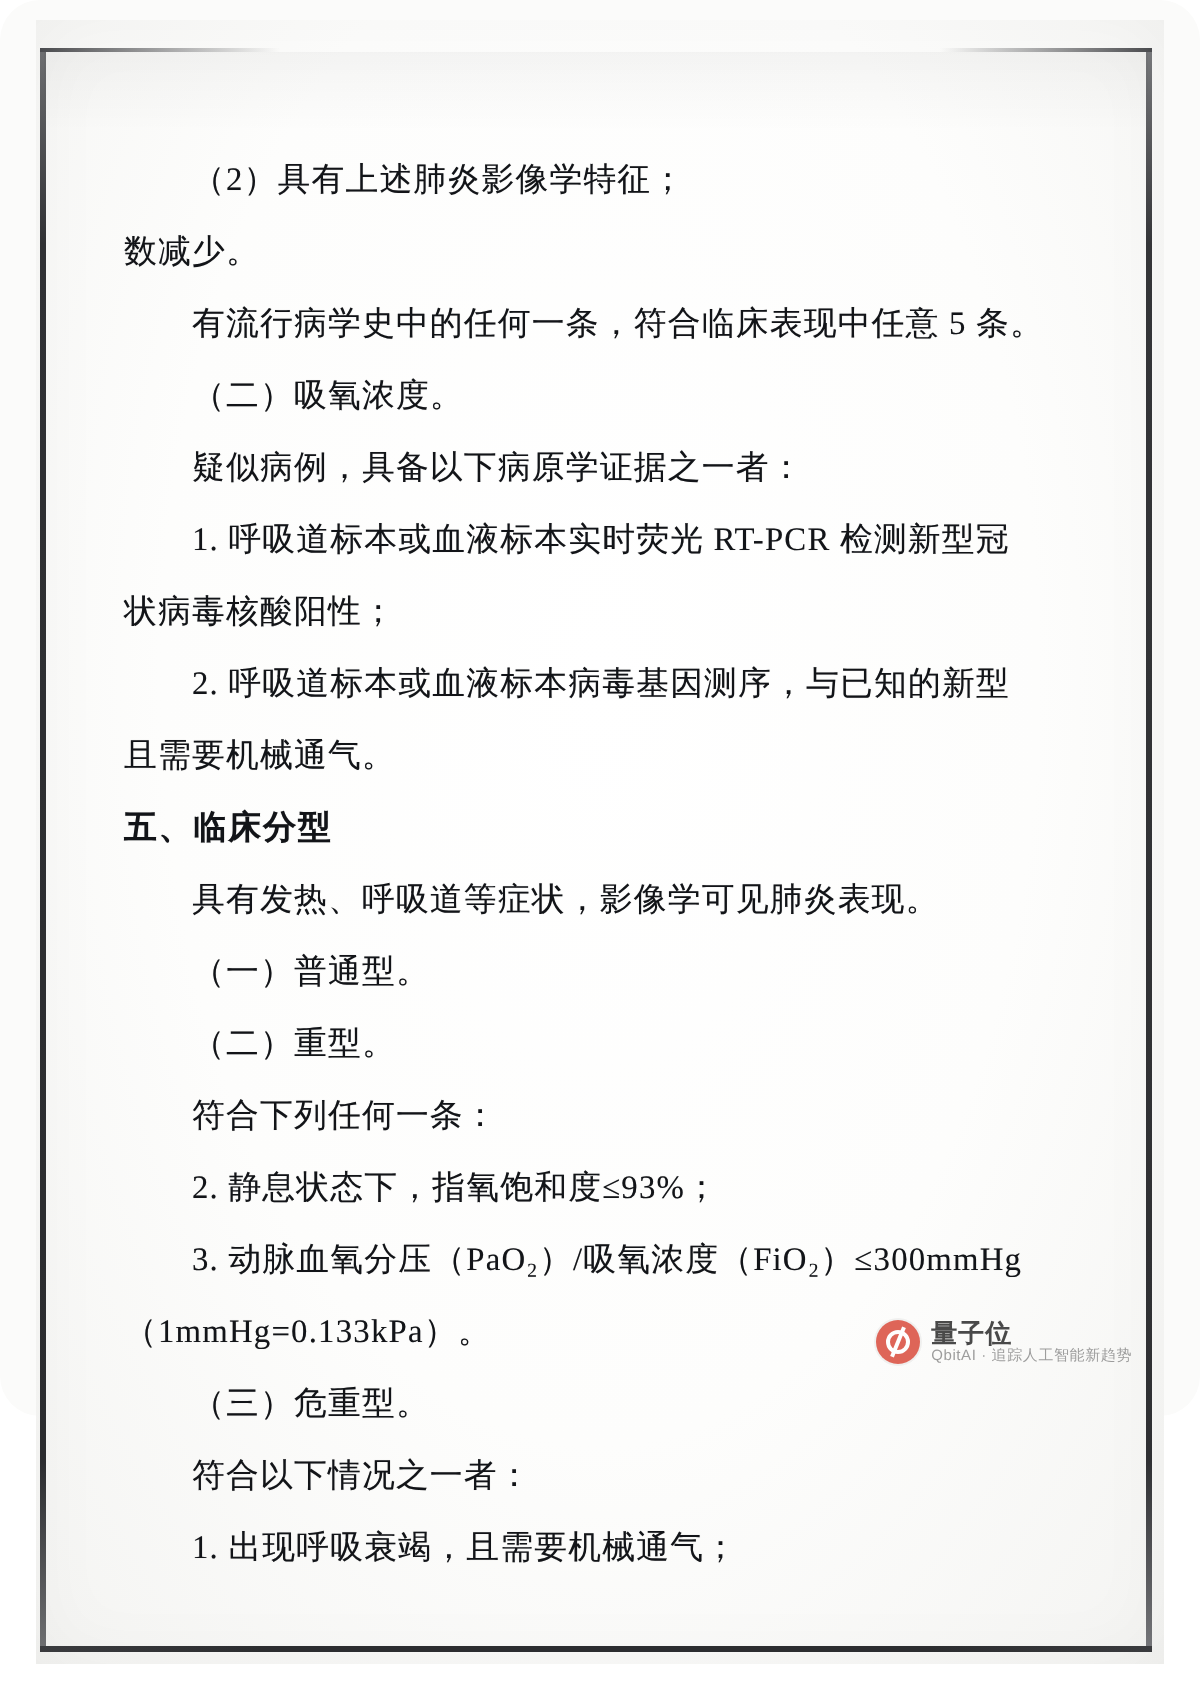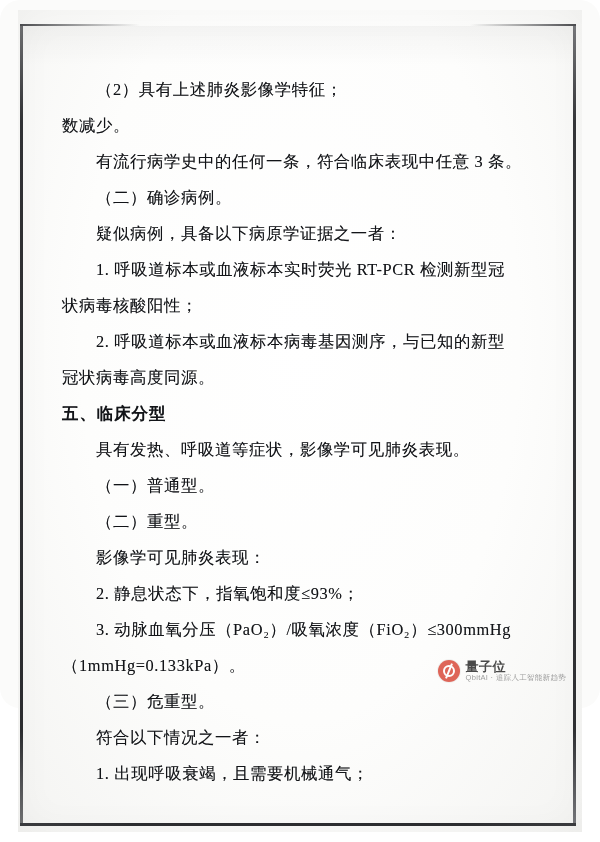--- a/index.html
+++ b/index.html
@@ -147,32 +147,32 @@
   <div class="edge edge-left"></div>
   <div class="edge edge-right"></div>
   <div class="edge edge-bottom"></div>
   <div class="edge edge-top-l"></div>
   <div class="edge edge-top-r"></div>
   <div id="shade-top"></div>
 
   <div id="doc-body">
     <p class="line indent">（2）具有上述肺炎影像学特征；</p>
     <p class="line">数减少。</p>
-    <p class="line indent">有流行病学史中的任何一条，符合临床表现中任意 3 条。</p>
-    <p class="line indent">（二）确诊病例。</p>
+    <p class="line indent">有流行病学史中的任何一条，符合临床表现中任意 5 条。</p>
+    <p class="line indent">（二）吸氧浓度。</p>
     <p class="line indent">疑似病例，具备以下病原学证据之一者：</p>
     <p class="line indent">1. 呼吸道标本或血液标本实时荧光 RT-PCR 检测新型冠</p>
     <p class="line">状病毒核酸阳性；</p>
     <p class="line indent">2. 呼吸道标本或血液标本病毒基因测序，与已知的新型</p>
-    <p class="line">冠状病毒高度同源。</p>
+    <p class="line">且需要机械通气。</p>
     <p class="line heading">五、临床分型</p>
     <p class="line indent">具有发热、呼吸道等症状，影像学可见肺炎表现。</p>
     <p class="line indent">（一）普通型。</p>
     <p class="line indent">（二）重型。</p>
-    <p class="line indent">影像学可见肺炎表现：</p>
+    <p class="line indent">符合下列任何一条：</p>
     <p class="line indent">2. 静息状态下，指氧饱和度≤93%；</p>
     <p class="line indent">3. 动脉血氧分压（PaO₂）/吸氧浓度（FiO₂）≤300mmHg</p>
     <p class="line">（1mmHg=0.133kPa）。</p>
     <p class="line indent">（三）危重型。</p>
     <p class="line indent">符合以下情况之一者：</p>
     <p class="line indent">1. 出现呼吸衰竭，且需要机械通气；</p>
 
   </div>
 
   <div id="watermark">

